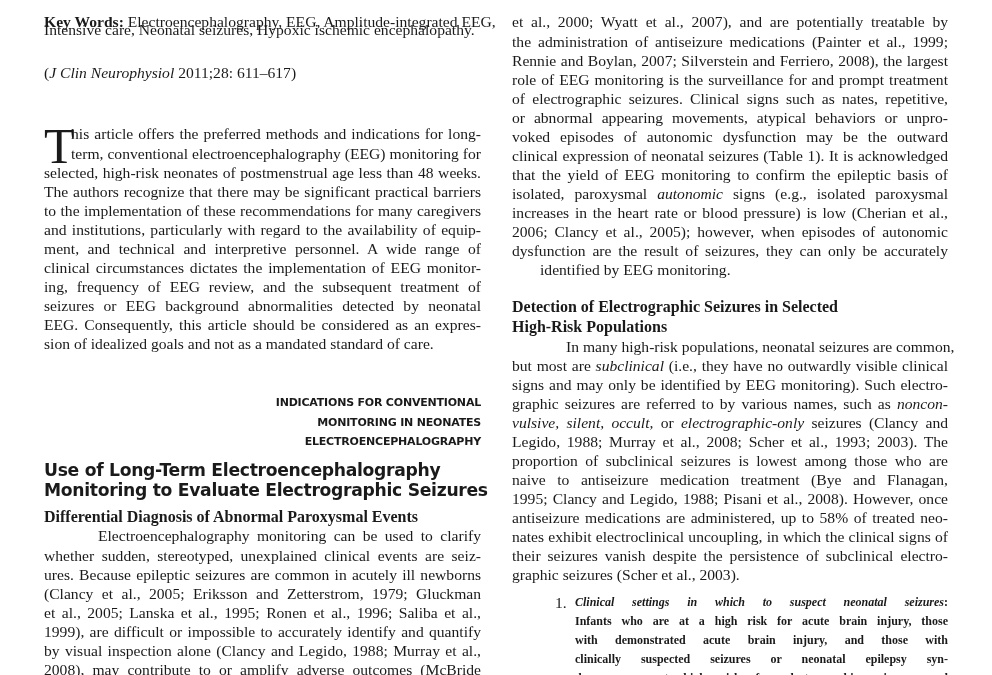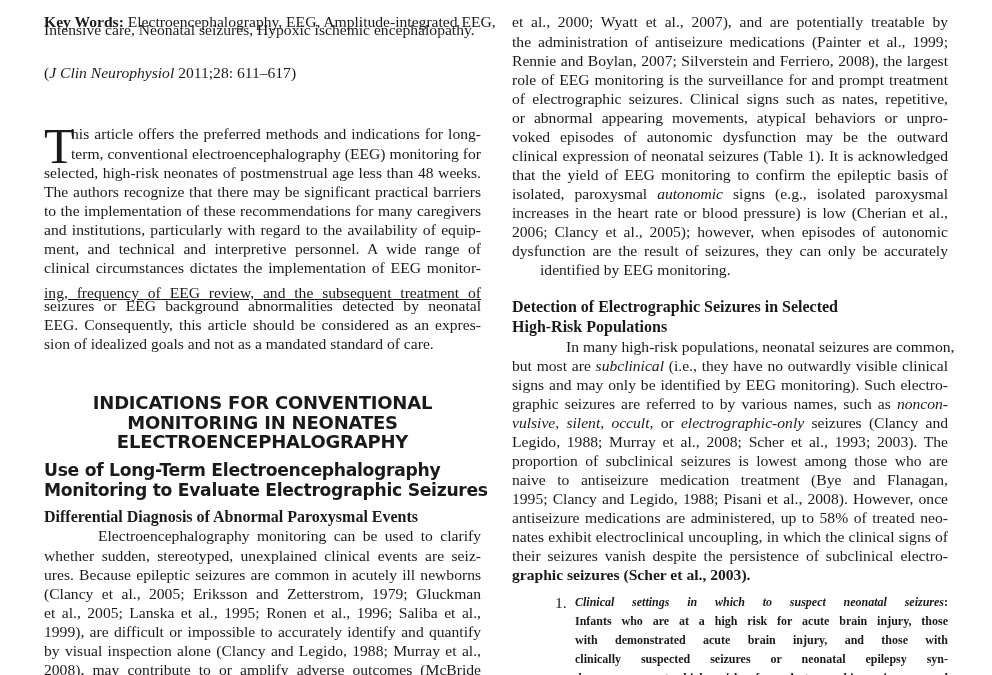--- a/index.html
+++ b/index.html
@@ -11,21 +11,21 @@
   .col-right { left: 512px; width: 436px; top: 0; }
   .line { position: absolute; left: 0; width: 100%; font-size: 15.6px; line-height: 19px;
           white-space: nowrap; text-align: justify; text-align-last: justify; }
   .line.last { text-align-last: left; }
   .line.indent { padding-left: 54px; box-sizing: border-box; }
   .kw-label { font-weight: bold; }
   .it { font-style: italic; }
   .dropcap { position: absolute; left: 0; top: 126px; font-size: 50px; line-height: 40px;
              font-family: "Liberation Serif", serif; font-weight: normal; }
   .sec-title { position: absolute; font-family: "DejaVu Sans", "Liberation Sans", sans-serif;
-               font-weight: bold; font-size: 18px; line-height: 19.5px; text-align: center;
+               font-weight: bold; font-size: 11px; line-height: 19.5px; text-align: right;
                letter-spacing: -0.2px; }
   .sub-title { position: absolute; font-family: "DejaVu Sans", "Liberation Sans", sans-serif;
                font-weight: bold; font-size: 17.2px; line-height: 20px; letter-spacing: -0.3px; white-space: nowrap; }
   .subsub-title { position: absolute; font-weight: bold; font-size: 16px; line-height: 20px;
                   white-space: nowrap; }
   .list-num { position: absolute; font-size: 15.6px; line-height: 19px; }
   .list-line { position: absolute; left: 63px; width: 373px; font-size: 12px; line-height: 19px;
                white-space: nowrap; text-align: justify; text-align-last: justify; font-weight: bold; }
 </style>
 </head>
@@ -42,21 +42,21 @@
 
     <div class="dropcap">T</div>
     <div class="line" style="top:124px; left:27px; width:410px;">his article offers the preferred methods and indications for long-</div>
     <div class="line" style="top:144px; left:27px; width:410px;">term, conventional electroencephalography (EEG) monitoring for</div>
     <div class="line" style="top:163px;">selected, high-risk neonates of postmenstrual age less than 48 weeks.</div>
     <div class="line" style="top:182px;">The authors recognize that there may be significant practical barriers</div>
     <div class="line" style="top:201px;">to the implementation of these recommendations for many caregivers</div>
     <div class="line" style="top:220px;">and institutions, particularly with regard to the availability of equip-</div>
     <div class="line" style="top:239px;">ment, and technical and interpretive personnel. A wide range of</div>
     <div class="line" style="top:258px;">clinical circumstances dictates the implementation of EEG monitor-</div>
-    <div class="line" style="top:283px;text-decoration:underline;">ing, frequency of EEG review, and the subsequent treatment of</div>
+    <div class="line" style="top:277px;">ing, frequency of EEG review, and the subsequent treatment of</div>
     <div class="line" style="top:296px;">seizures or EEG background abnormalities detected by neonatal</div>
     <div class="line" style="top:315px;">EEG. Consequently, this article should be considered as an expres-</div>
     <div class="line last" style="top:334px;">sion of idealized goals and not as a mandated standard of care.</div>
 
     <div class="sec-title" style="top:393px; left:0; width:437px;">
       <div>INDICATIONS FOR CONVENTIONAL</div>
       <div>MONITORING IN NEONATES</div>
       <div>ELECTROENCEPHALOGRAPHY</div>
     </div>
 
@@ -103,21 +103,21 @@
     <div class="line" style="top:375px;">signs and may only be identified by EEG monitoring). Such electro-</div>
     <div class="line" style="top:394px;"><span>graphic seizures are referred to by various names, such as </span><span class="it">noncon-</span></div>
     <div class="line" style="top:413px;"><span class="it">vulsive, silent, occult,</span><span> or </span><span class="it">electrographic-only</span><span> seizures (Clancy and</span></div>
     <div class="line" style="top:432px;">Legido, 1988; Murray et al., 2008; Scher et al., 1993; 2003). The</div>
     <div class="line" style="top:451px;">proportion of subclinical seizures is lowest among those who are</div>
     <div class="line" style="top:470px;">naive to antiseizure medication treatment (Bye and Flanagan,</div>
     <div class="line" style="top:489px;">1995; Clancy and Legido, 1988; Pisani et al., 2008). However, once</div>
     <div class="line" style="top:508px;">antiseizure medications are administered, up to 58% of treated neo-</div>
     <div class="line" style="top:527px;">nates exhibit electroclinical uncoupling, in which the clinical signs of</div>
     <div class="line" style="top:546px;">their seizures vanish despite the persistence of subclinical electro-</div>
-    <div class="line last" style="top:565px;font-weight:bold;">graphic seizures (Scher et al., 2003).</div>
+    <div class="line last" style="top:565px;">graphic seizures (Scher et al., 2003).</div>
 
     <div class="list-num" style="top:593px; left:43px;">1.</div>
     <div class="list-line" style="top:593px;"><span class="it">Clinical settings in which to suspect neonatal seizures</span><span>:</span></div>
     <div class="list-line" style="top:612px;">Infants who are at a high risk for acute brain injury, those</div>
     <div class="list-line" style="top:631px;">with demonstrated acute brain injury, and those with</div>
     <div class="list-line" style="top:650px;">clinically suspected seizures or neonatal epilepsy syn-</div>
     <div class="list-line" style="top:669px;">dromes are at high risk for electrographic seizures and</div>
   </div>
 </div>
 

